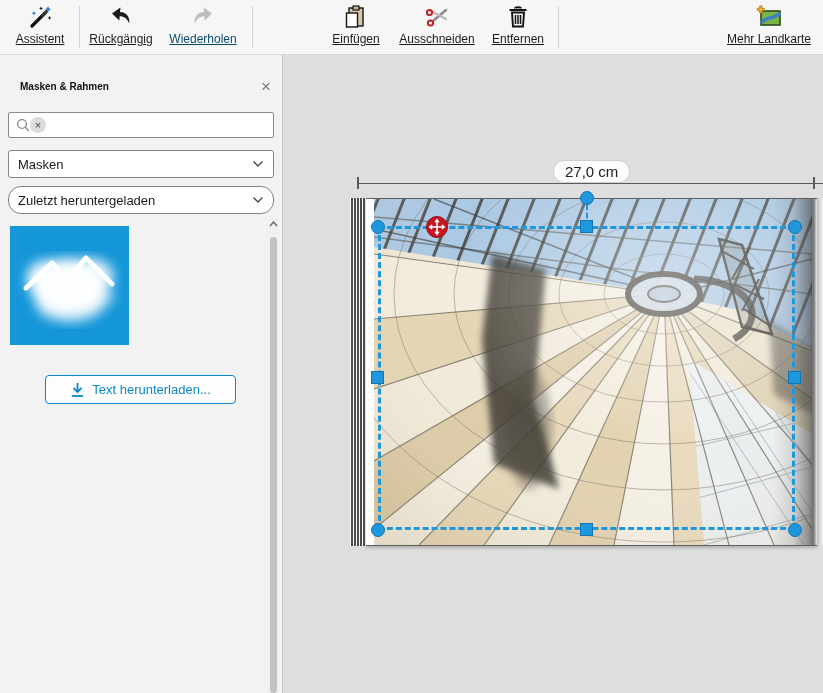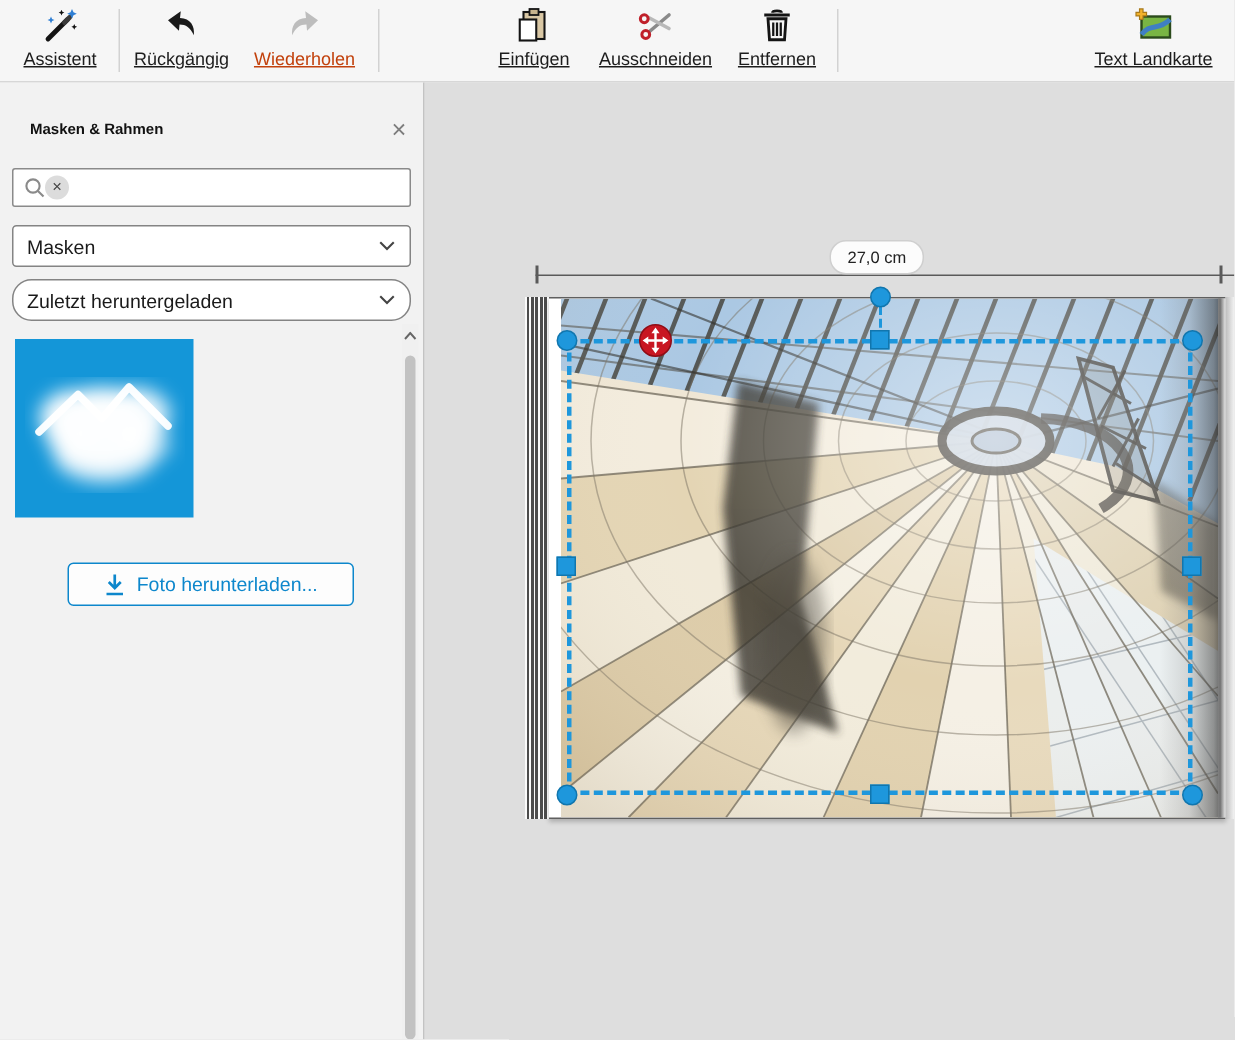--- a/index.html
+++ b/index.html
@@ -6,21 +6,21 @@
   .app{position:relative;width:823px;height:693px;background:#dedede;overflow:hidden;
        font-family:"Liberation Sans", sans-serif;color:#1c1c1c;}
 
   
   .toolbar{position:absolute;left:0;top:0;width:823px;height:54px;background:#f6f6f6;
            border-bottom:1px solid #d7d7d7;}
   .tb-btn{position:absolute;top:3px;height:48px;display:flex;flex-direction:column;
           align-items:center;justify-content:flex-start;cursor:default;}
   .tb-icon{height:28px;display:flex;align-items:center;justify-content:center;}
   .tb-label{font-size:12px;margin-top:1px;white-space:nowrap;text-decoration:underline;}
-  .tb-btn.disabled .tb-label{color:#c2410c;}
+  .tb-btn.disabled .tb-label{color:#0c4a6e;}
   .tb-sep{position:absolute;top:6px;width:1px;height:42px;background:#d2d2d2;}
 
   
   .panel{position:absolute;left:0;top:55px;width:283px;height:638px;background:#f2f2f2;
          border-right:1px solid #c3c3c3;box-sizing:border-box;}
   .panel-title{position:absolute;left:20px;top:26px;font-size:10px;font-weight:bold;color:#111;}
   .panel-close{position:absolute;left:257px;top:23px;width:18px;height:18px;font-size:17px;
                color:#7d7d7d;text-align:center;line-height:18px;cursor:default;}
   .searchbox{position:absolute;left:8px;top:57px;width:266px;height:26px;background:#fff;
              border:1px solid #8a8a8a;border-radius:2px;box-sizing:border-box;
@@ -40,21 +40,21 @@
   .scroll-track{position:absolute;left:268px;top:161px;width:11px;height:477px;background:#f0f0f0;}
   .scroll-up{position:absolute;left:268px;top:163px;width:11px;height:12px;display:flex;
              align-items:center;justify-content:center;}
   .scroll-thumb{position:absolute;left:270px;top:182px;width:7px;height:456px;background:#c2c2c2;
                 border-radius:4px;}
 
   
   .ruler-line{position:absolute;left:357px;top:183px;width:466px;height:1px;background:#5a5a5a;}
   .ruler-tick{position:absolute;top:177px;width:2px;height:12px;background:#5a5a5a;}
   .ruler-pill{position:absolute;left:553px;top:160px;height:19px;padding:1px 11px;background:#fcfcfc;
-              border:1px solid #cfcfcf;border-radius:11px;font-size:11px;color:#222;
+              border:1px solid #cfcfcf;border-radius:11px;font-size:15px;color:#222;
               display:flex;align-items:center;}
   .spine{position:absolute;left:350px;top:198px;width:16px;height:348px;
          background:repeating-linear-gradient(to right,#fafafa 0 1px,#4c4c4c 1px 3px);}
   .page{position:absolute;left:366px;top:198px;width:451px;height:348px;background:#fff;
         border-top:1px solid #5f5f5f;border-bottom:1px solid #5f5f5f;box-sizing:border-box;
         box-shadow:0 2px 3px rgba(0,0,0,.22);}
   .photo{position:absolute;left:374px;top:199px;width:438px;height:346px;overflow:hidden;}
   .fold{position:absolute;left:773px;top:199px;width:44px;height:346px;
         background:linear-gradient(to right,rgba(130,130,130,0) 0%,rgba(130,130,130,.25) 45%,
                    rgba(70,70,70,.55) 82%,rgba(40,40,40,.65) 92%,rgba(230,230,230,.9) 100%);}
@@ -158,21 +158,21 @@
 
 
     <div class="tb-btn" style="left:722px;width:94px">
       <span class="tb-icon">
         <svg width="28" height="26" viewBox="0 0 28 26">
           <rect x="6" y="7" width="19" height="14" fill="#79b544" stroke="#2b4a1c" stroke-width="1.6"></rect>
           <path d="M6 19 C12 11 17 17 25 9" fill="none" stroke="#3f7fc4" stroke-width="3.4"></path>
           <path d="M5 1.5 h3 v3 h3 v3 h-3 v3 h-3 v-3 h-3 v-3 h3 Z" fill="#f2b22b" stroke="#a8791a" stroke-width="1" transform="scale(.78) translate(1,1)"></path>
         </svg>
       </span>
-      <span class="tb-label">Text Landkarte</span>
+      <span class="tb-label">Mehr Landkarte</span>
     </div>
   </div>
 
   <aside class="panel">
     <div class="panel-title">Masken &amp; Rahmen</div>
     <div class="panel-close">×</div>
 
     <div class="searchbox">
       <span style="display:flex">
         <svg width="14" height="14" viewBox="0 0 14 14">
@@ -219,21 +219,21 @@
       </svg>
     </div>
 
     <div class="dl-btn">
       <span style="display:flex">
         <svg width="15" height="16" viewBox="0 0 15 16">
           <path d="M7.5 1 v8 M3.5 6 l4 4 4-4" fill="none" stroke="#0d87cc" stroke-width="1.8"></path>
           <line x1="2" y1="14" x2="13" y2="14" stroke="#0d87cc" stroke-width="1.8"></line>
         </svg>
       </span>
-      <span>Foto herunterladen...</span>
+      <span>Text herunterladen...</span>
     </div>
 
     <div class="scroll-track"></div>
     <div class="scroll-up">
       <svg width="9" height="6" viewBox="0 0 9 6">
           <polyline points="1,5 4.5,1 8,5" fill="none" stroke="#666" stroke-width="1.3"></polyline>
         </svg>
     </div>
     <div class="scroll-thumb"></div>
   </aside>

